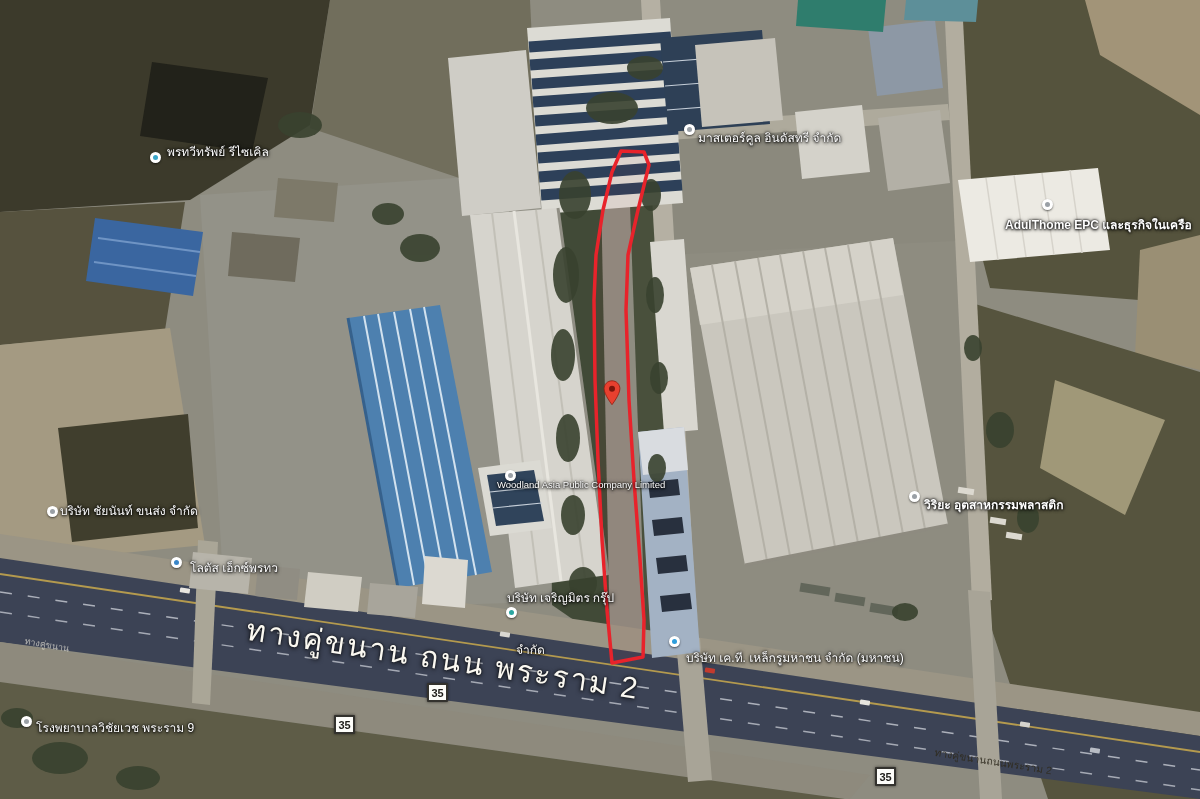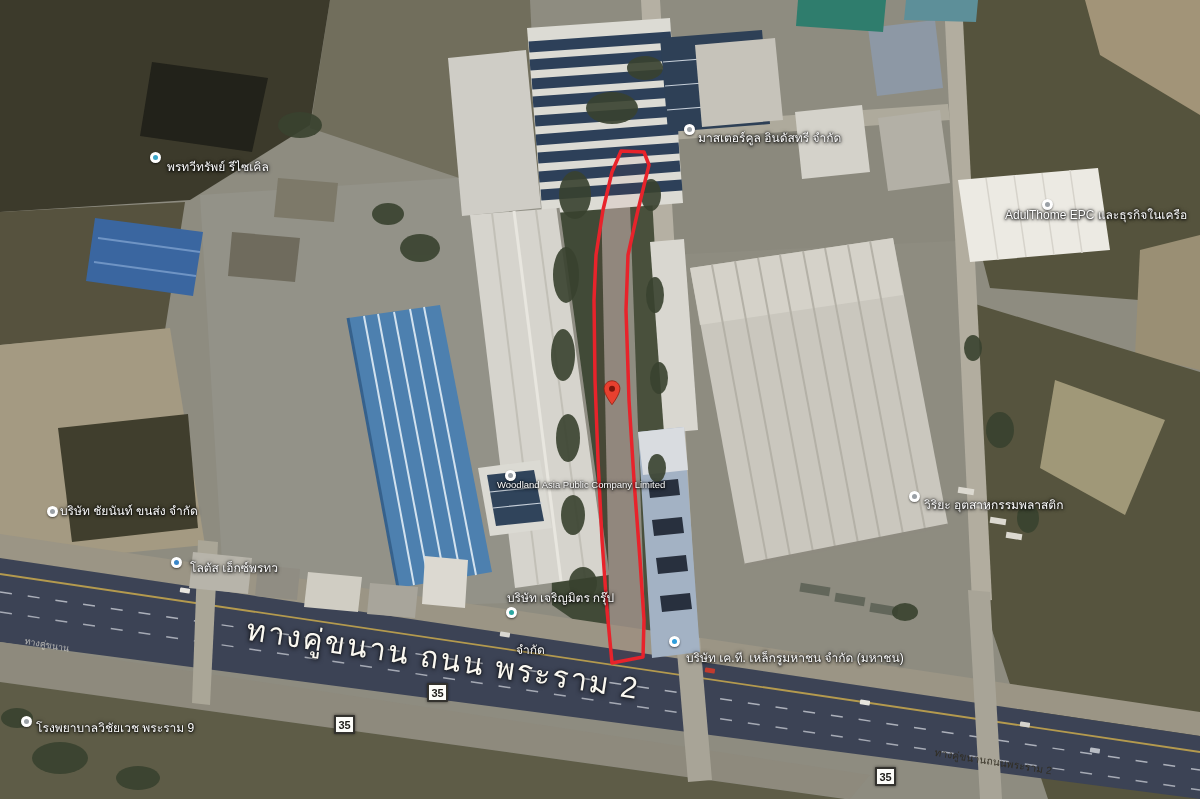--- a/index.html
+++ b/index.html
@@ -266,24 +266,24 @@
   <div class="poi-dot" style="left:669px;top:636px;">
       <span class="dot" style="background:#2e9ddb;"></span>
     </div>
   <div class="poi-dot" style="left:21px;top:716px;">
       <span class="dot" style="background:#9aa0a6;"></span>
     </div>
   <div class="poi-dot" style="left:505px;top:470px;">
       <span class="dot" style="background:#9aa0a6;"></span>
     </div>
 
-  <div class="poi-label" style="left:167px;top:162px;">พรทวีทรัพย์ รีไซเคิล</div>
+  <div class="poi-label" style="left:167px;top:147px;">พรทวีทรัพย์ รีไซเคิล</div>
   <div class="poi-label" style="left:698px;top:133px;">มาสเตอร์คูล อินดัสทรี จำกัด</div>
-  <div class="poi-label" style="left:1005px;top:210px;">AdulThome EPC และธุรกิจในเครือ</div>
-  <div class="poi-label" style="left:924px;top:500px;">วิริยะ อุตสาหกรรมพลาสติก</div>
+  <div class="poi-label" style="left:1005px;top:220px;font-weight:bold;">AdulThome EPC และธุรกิจในเครือ</div>
+  <div class="poi-label" style="left:924px;top:500px;font-weight:bold;">วิริยะ อุตสาหกรรมพลาสติก</div>
   <div class="poi-label" style="left:60px;top:506px;">บริษัท ชัยนันท์ ขนส่ง จำกัด</div>
   <div class="poi-label" style="left:190px;top:563px;">โลตัส เอ็กซ์พรทว</div>
   <div class="poi-label" style="left:507px;top:593px;font-family:Liberation Serif, serif;">บริษัท เจริญมิตร กรุ๊ป</div>
   <div class="poi-label" style="left:516px;top:645px;">จำกัด</div>
   <div class="poi-label" style="left:686px;top:653px;">บริษัท เค.ที. เหล็กรูมหาชน จำกัด (มหาชน)</div>
   <div class="poi-label" style="left:36px;top:723px;">โรงพยาบาลวิชัยเวช พระราม 9</div>
   <div class="poi-label en" style="left:497px;top:479px;">Woodland Asia Public Company Limited</div>
 
   <svg class="main-pin" viewBox="0 0 18 26">
     <path d="M9,0.8 C4.6,0.8 1.1,4.3 1.1,8.7 c0,5.9 7.9,16 7.9,16 s7.9,-10.1 7.9,-16 C16.9,4.3 13.4,0.8 9,0.8 z" fill="#e8402f" stroke="#8f1d0f" stroke-width="0.8"></path>

